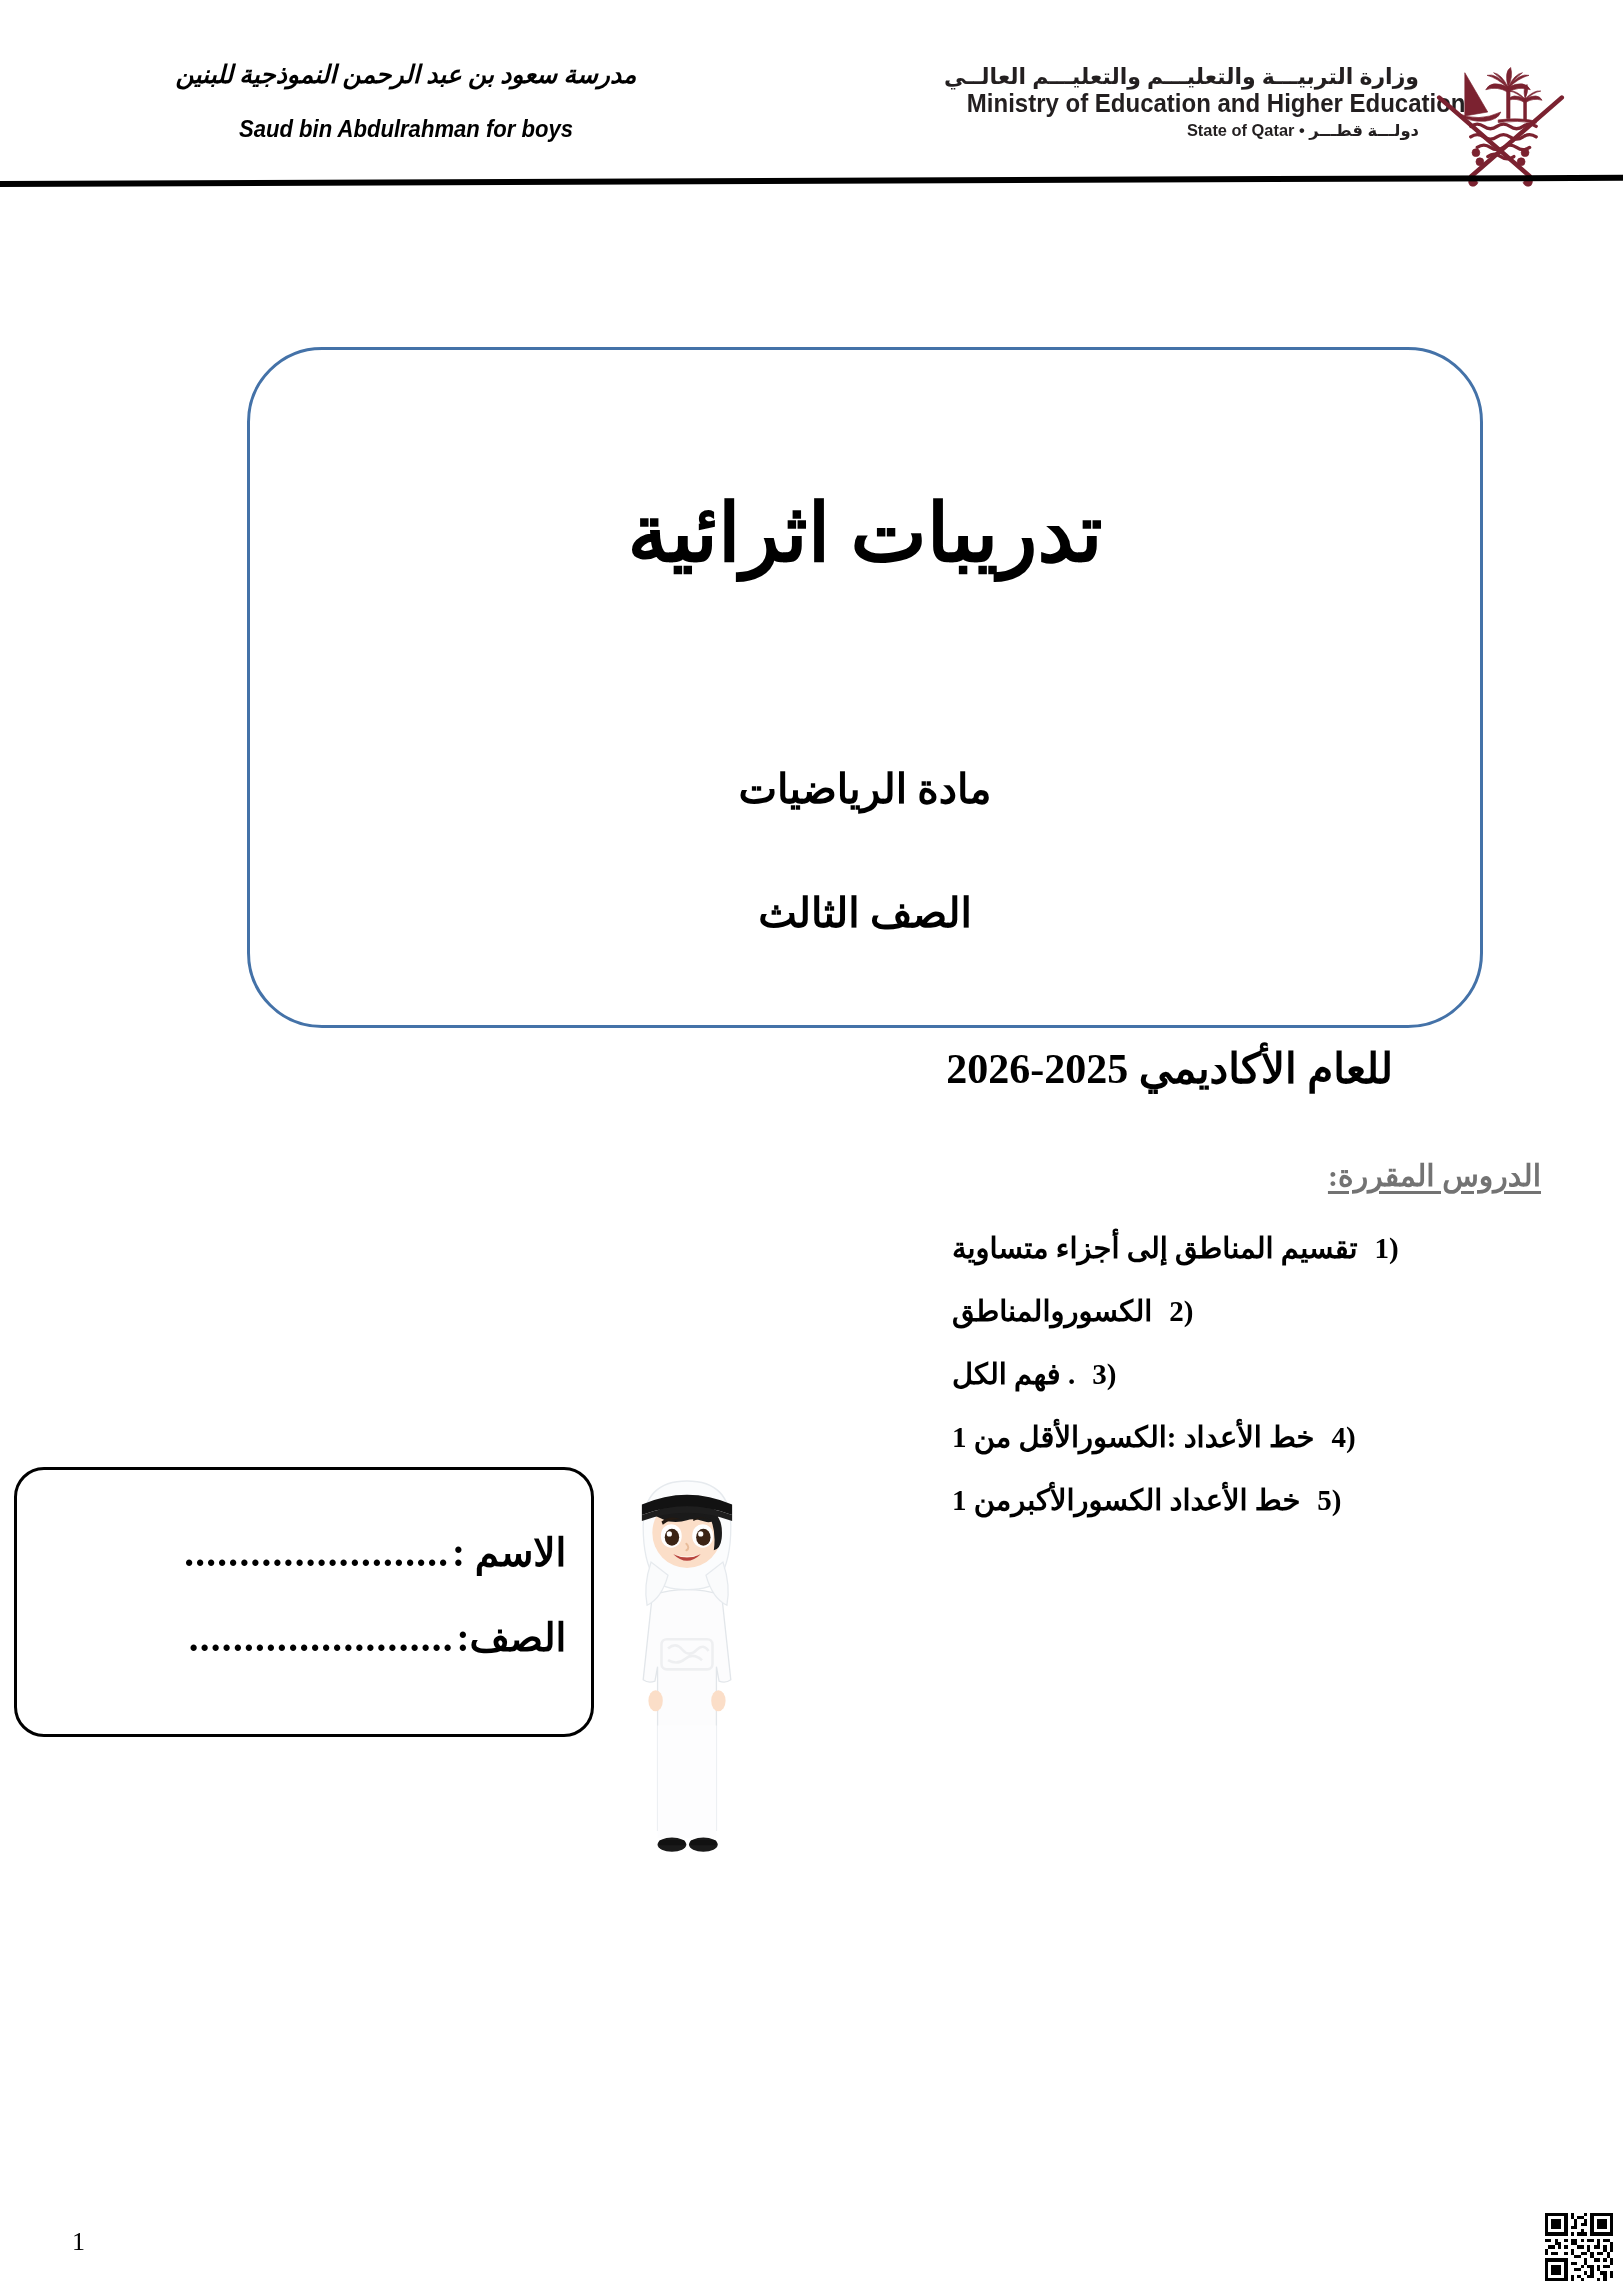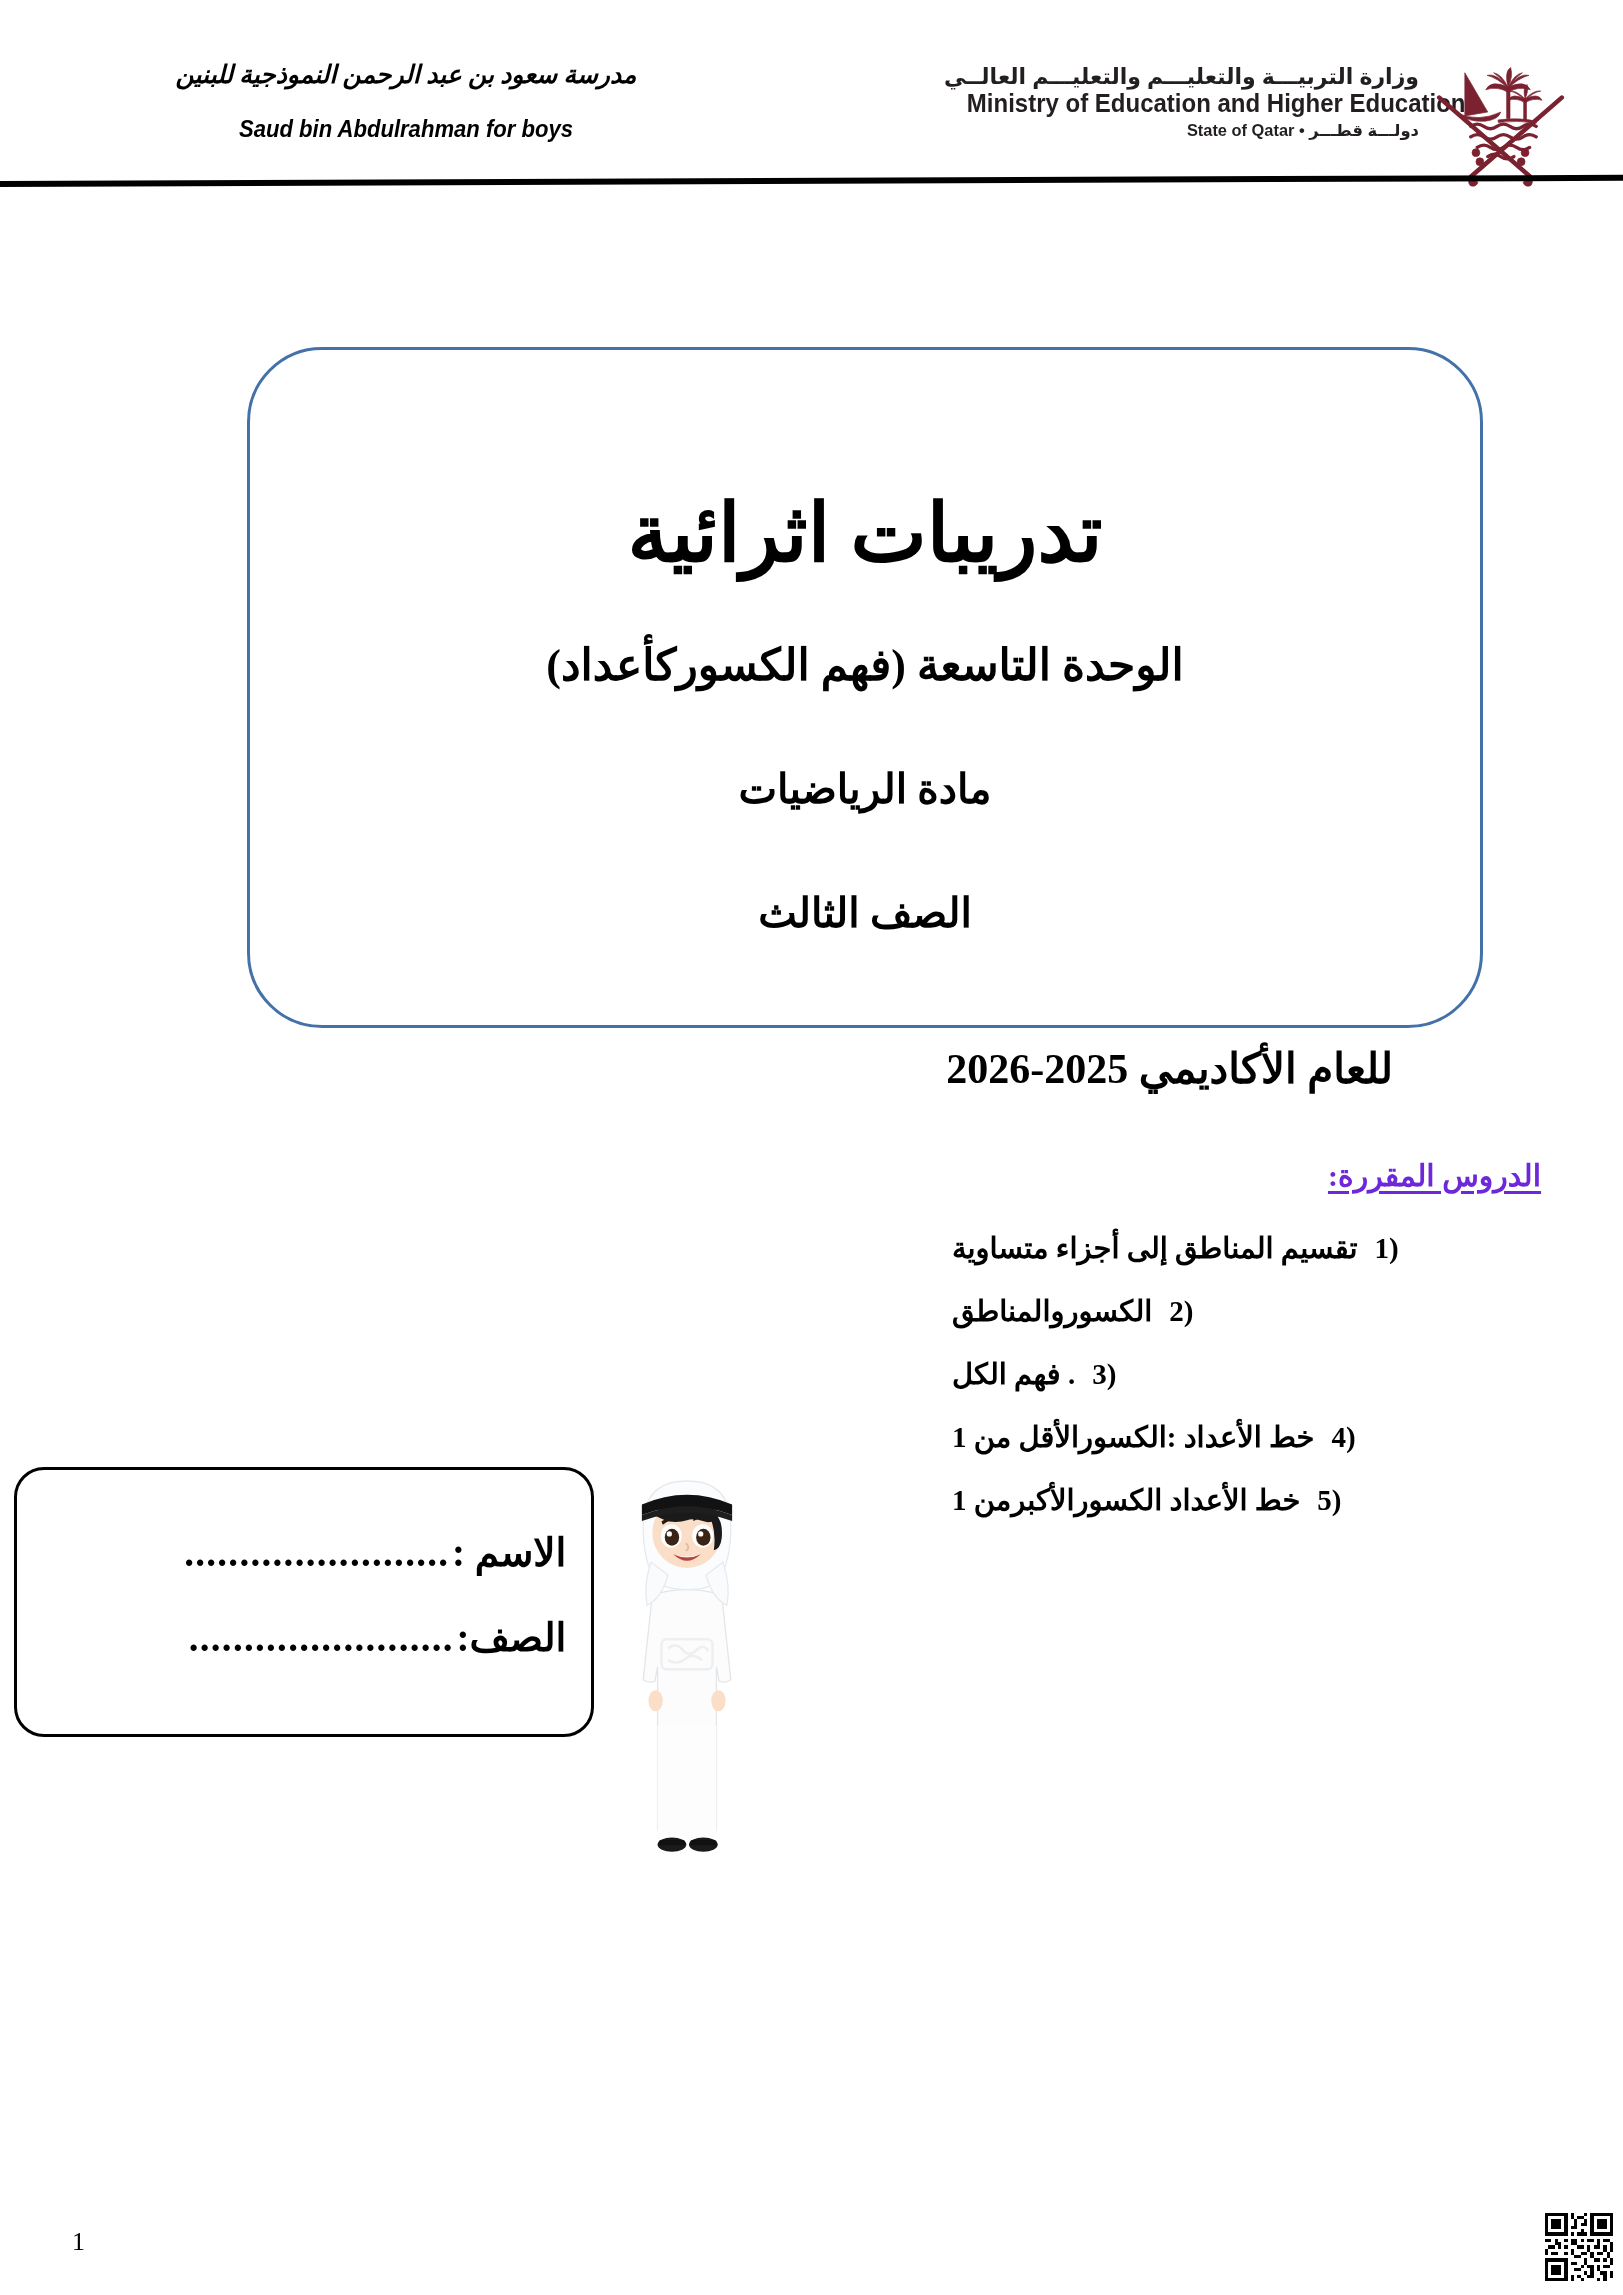--- a/index.html
+++ b/index.html
@@ -187,21 +187,21 @@
     top: 1158px;
     right: 82px;
     width: 589px;
     direction: rtl;
     text-align: right;
   }
   #lessons-heading {
     font-family: "Liberation Serif", "DejaVu Serif", serif;
     font-size: 30px;
     font-weight: bold;
-    color: #6d28d9;
+    color: #737373;
     text-decoration: underline;
     text-underline-offset: 5.2px;
     text-decoration-thickness: 3.3px;
     margin-bottom: 38px;
     white-space: nowrap;
   }
   .lesson-row {
     display: flex;
     flex-direction: row;
     justify-content: flex-end;
@@ -350,21 +350,20 @@
         </g>
       </g>
     </svg>
   </div>
 
   <div id="header-rule"></div>
 </div>
 
 <div id="title-card">
   <div id="doc-title">تدريبات اثرائية</div>
-  <div id="unit-line">الوحدة التاسعة (فهم الكسوركأعداد)</div>
   <div id="subject-line">مادة الرياضيات</div>
   <div id="grade-line">الصف الثالث</div>
 </div>
 
 <div id="academic-year">للعام الأكاديمي 2025-2026</div>
 
 <div id="lessons-section">
   <div id="lessons-heading">الدروس المقررة:</div>
 
   <div class="lesson-row">

